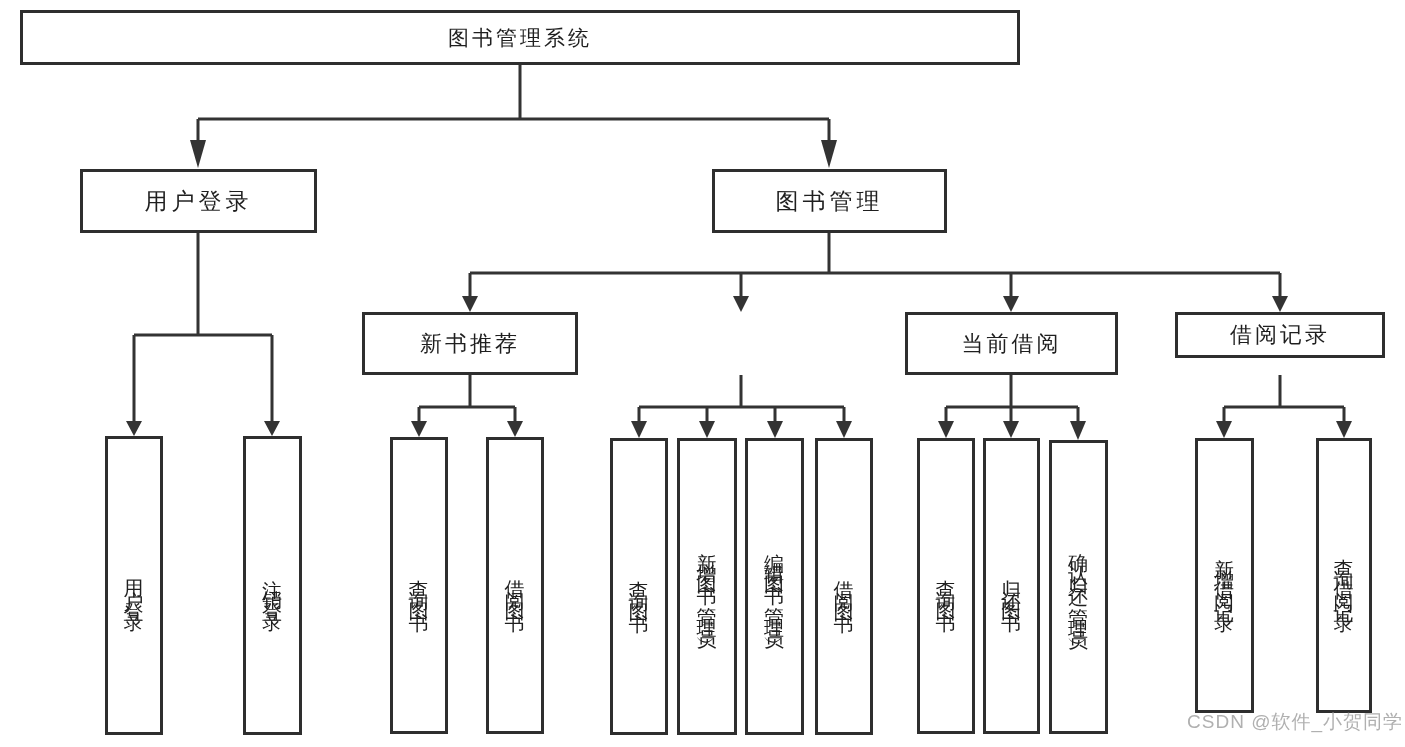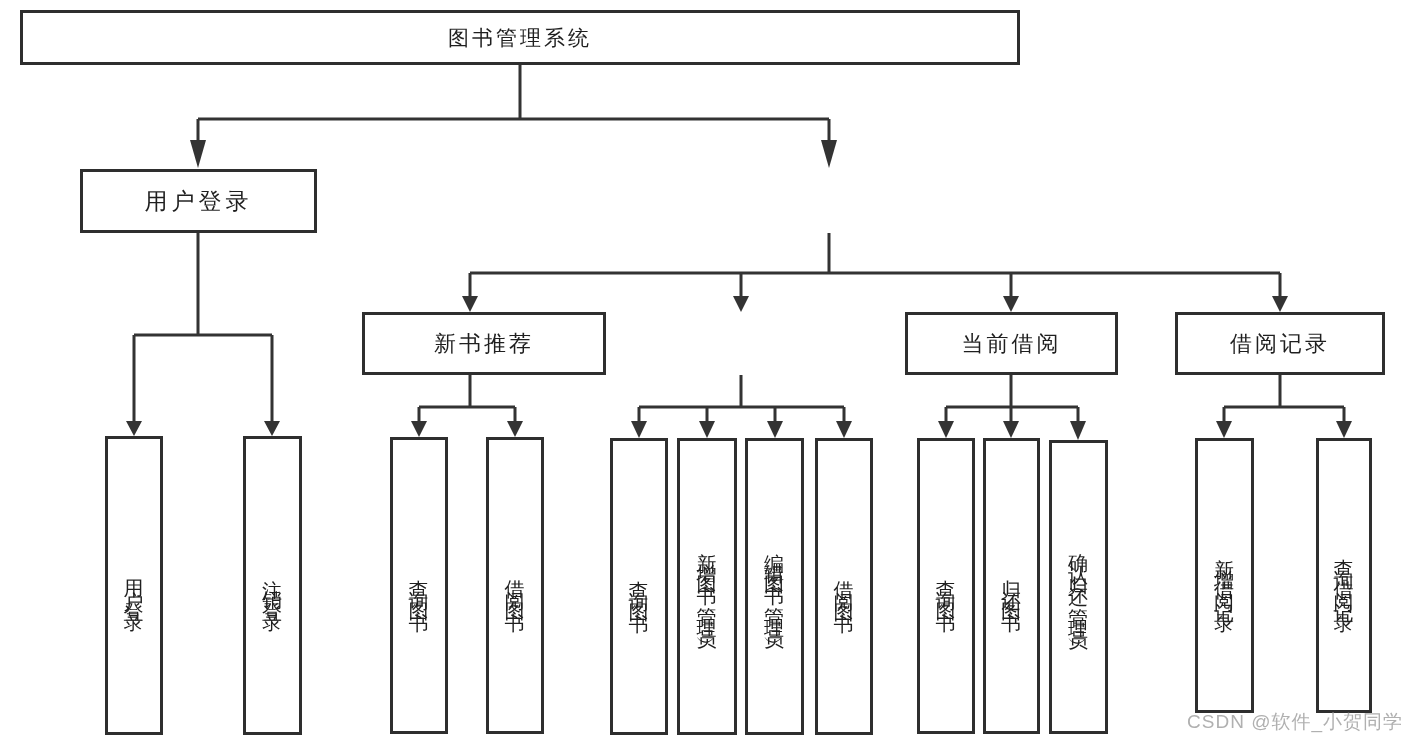--- a/index.html
+++ b/index.html
@@ -91,28 +91,31 @@
     <polygon points="1336,421 1352,421 1344,438"></polygon>
   </svg>
 
   <div class="box title" style="left:20px;top:10px;width:1000px;height:55px;">
     <span>图书管理系统</span>
   </div>
 
   <div class="box row1" style="left:80px;top:169px;width:237px;height:64px;">
     <span>用户登录</span>
   </div>
+  <div class="box row1" style="left:712px;top:169px;width:235px;height:64px;">
+    <span>图书管理</span>
+  </div>
 
-  <div class="box row2" style="left:362px;top:312px;width:244px;height:63px;">
+  <div class="box row2" style="left:362px;top:312px;width:216px;height:63px;">
     <span>新书推荐</span>
   </div>
   <div class="box row2" style="left:905px;top:312px;width:213px;height:63px;">
     <span>当前借阅</span>
   </div>
-  <div class="box row2" style="left:1175px;top:312px;width:210px;height:63px;">
+  <div class="box row2" style="left:1175px;top:312px;width:210px;height:46px;">
     <span>借阅记录</span>
   </div>
 
   <div class="box leaf" style="left:105px;top:436px;width:58px;height:299px;">
     <span>用户登录</span>
   </div>
   <div class="box leaf" style="left:243px;top:436px;width:59px;height:299px;">
     <span>注销登录</span>
   </div>
 

